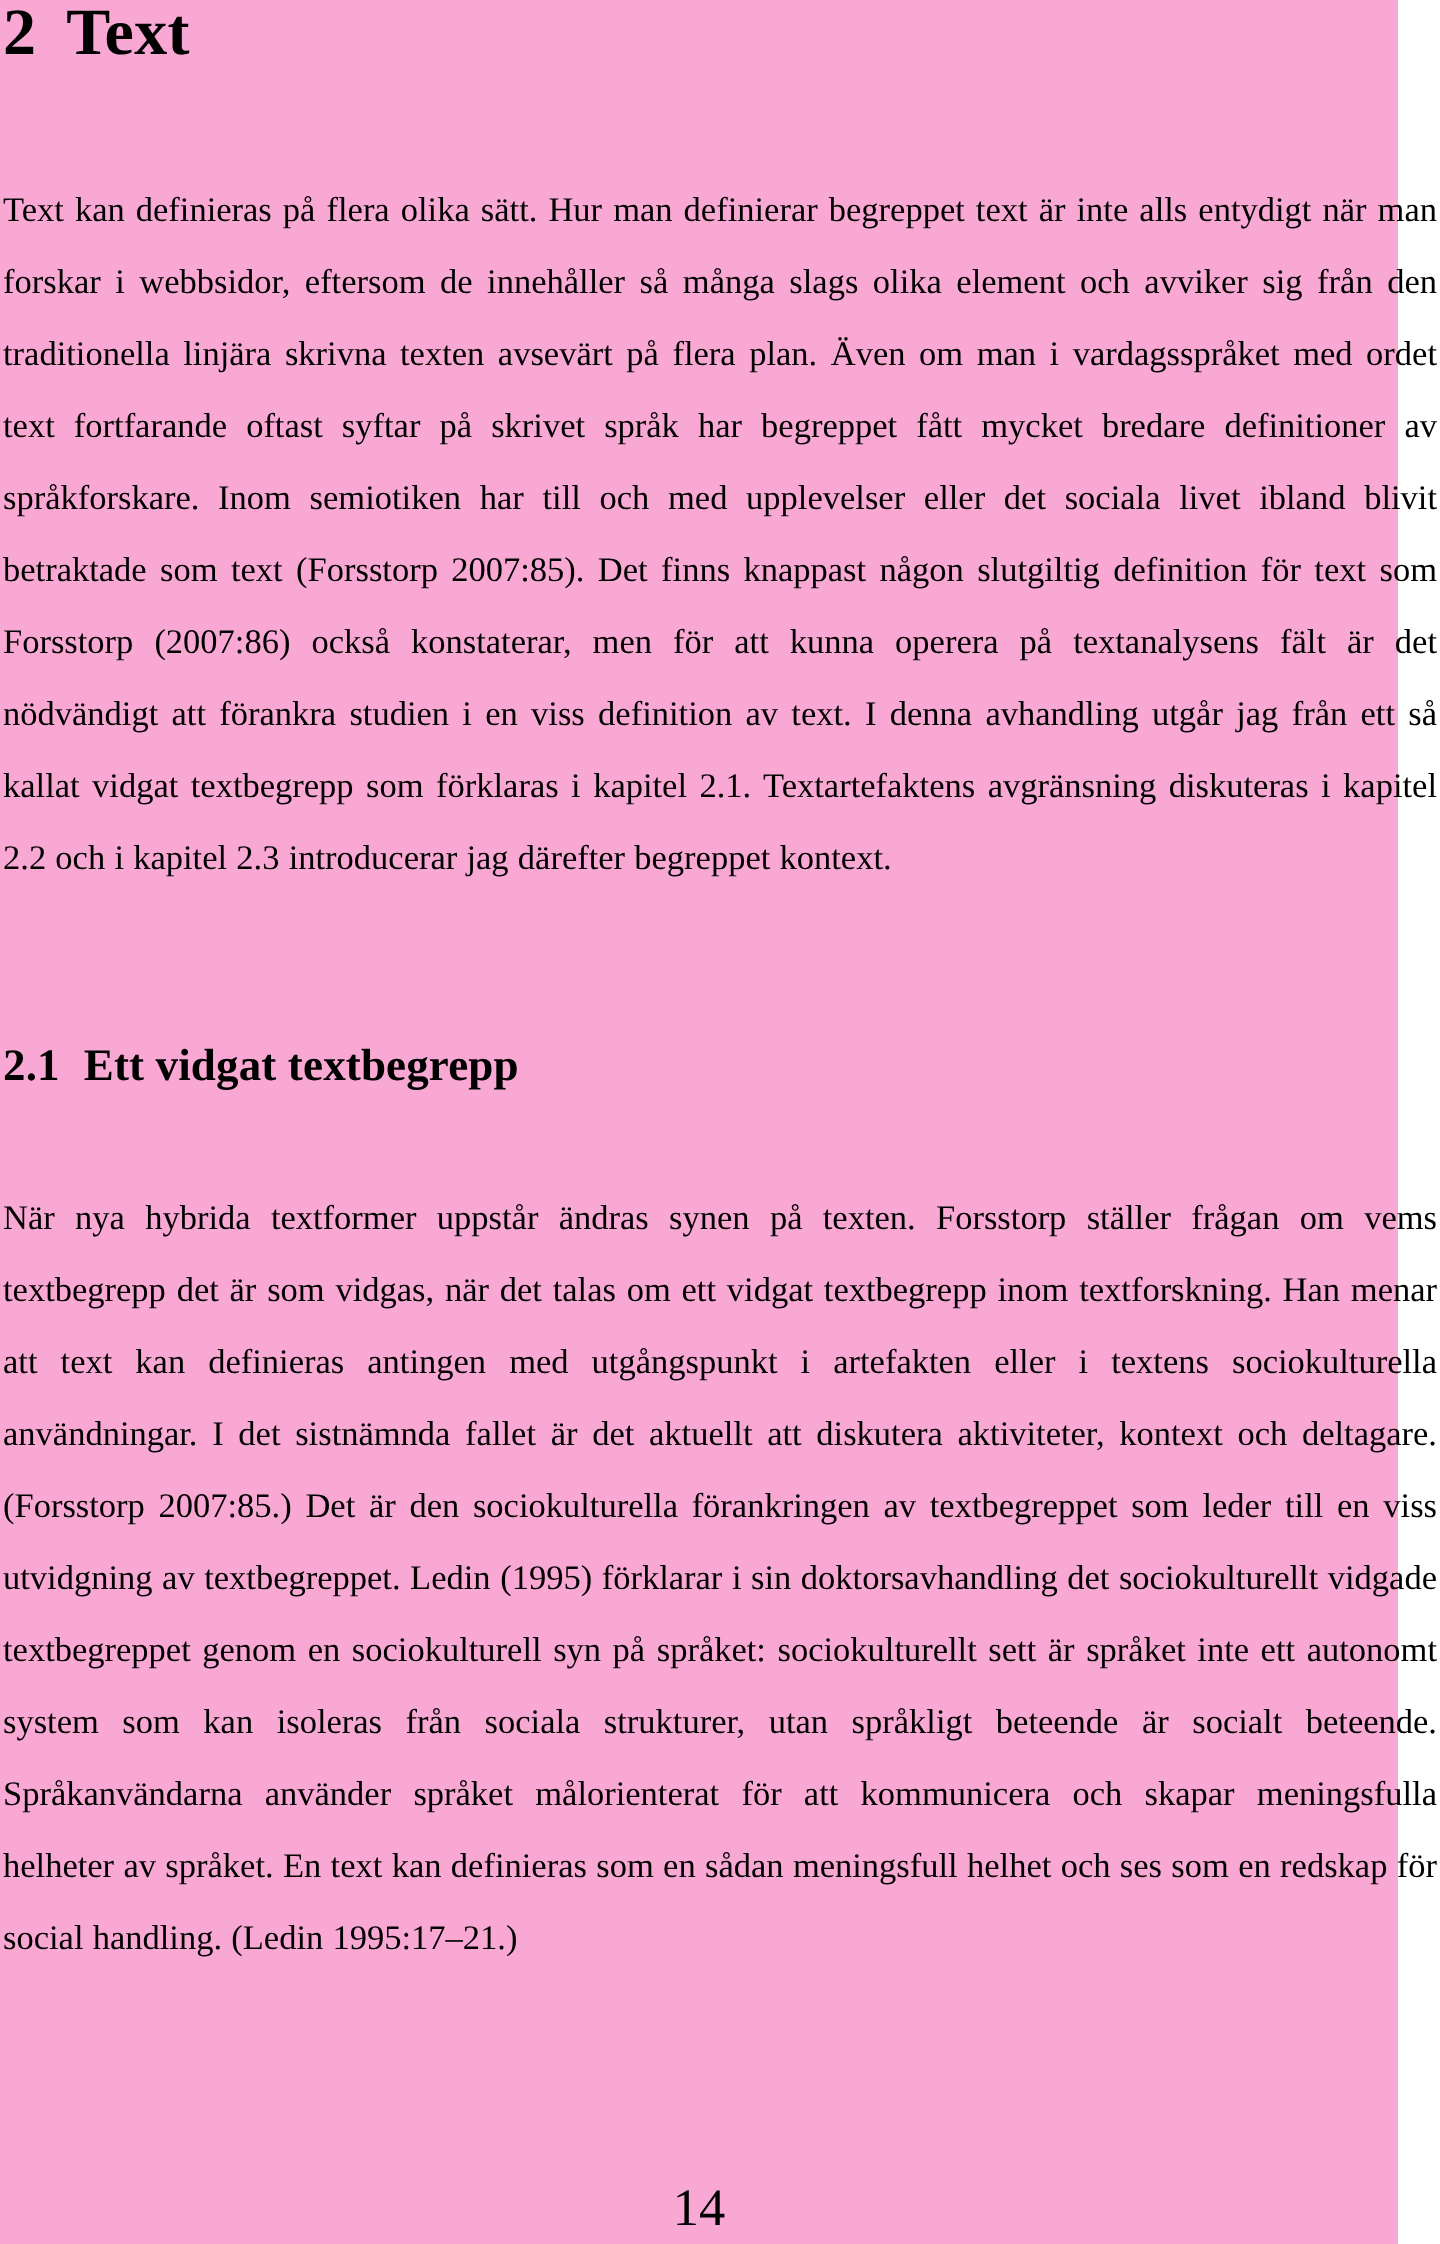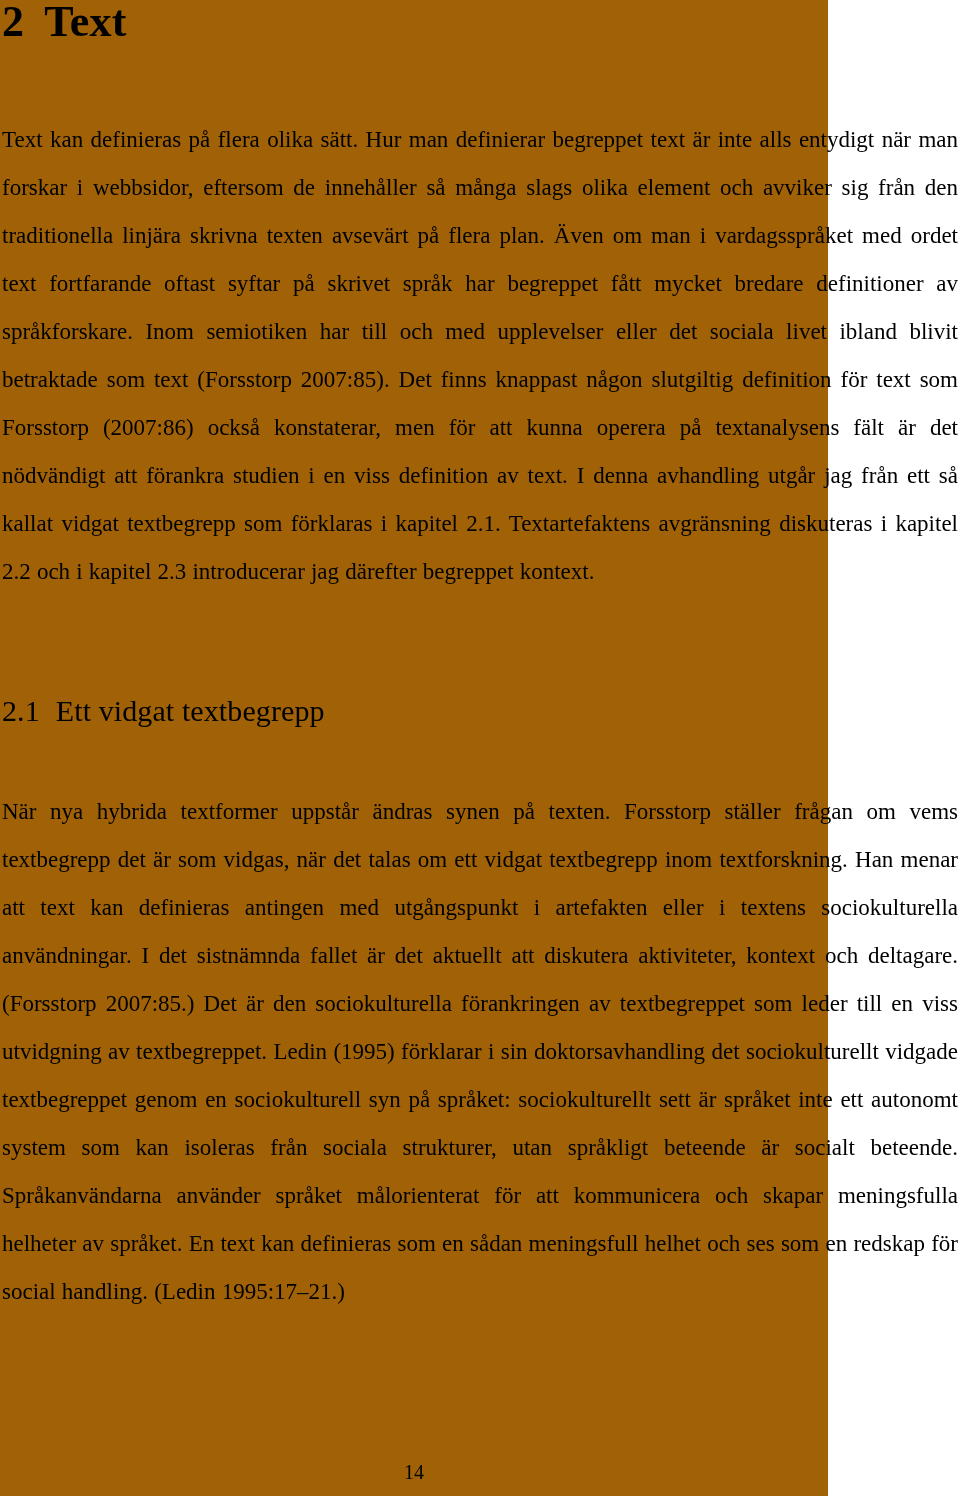--- a/index.html
+++ b/index.html
@@ -9,23 +9,23 @@
   }
   body {
     width: 960px;
     height: 1496px;
     font-family: "Liberation Serif", "DejaVu Serif", serif;
     color: #000000;
     overflow: hidden;
   }
   .page {
     position: relative;
-    width: 828px;
+    width: 932px;
     height: 1496px;
-    background: #a16207;
+    background: #f9a8d4;
     box-sizing: border-box;
   }
   .content {
     position: absolute;
     left: 2px;
     top: 0;
     width: 956px;
   }
   h1.chapter-heading {
     font-size: 44px;
@@ -33,21 +33,21 @@
     line-height: 1.0;
     margin: 0;
     padding: 0;
     letter-spacing: 0.2px;
   }
   h1.chapter-heading .num {
     margin-right: 20px;
   }
   h2.section-heading {
     font-size: 30px;
-    font-weight: normal;
+    font-weight: bold;
     line-height: 1.0;
     margin: 0;
     padding: 0;
     letter-spacing: 0.1px;
   }
   h2.section-heading .num {
     margin-right: 16px;
   }
   p.body-par {
     font-size: 23px;
@@ -60,21 +60,21 @@
   }
   .spacer-after-chapter { height: 72px; }
   .spacer-before-section { height: 100px; }
   .spacer-after-section { height: 62px; }
   .page-number {
     position: absolute;
     left: 0;
     right: 0;
     top: 1455px;
     text-align: center;
-    font-size: 20px;
+    font-size: 35px;
     line-height: 34px;
   }
 </style>
 </head>
 <body>
 
 <div class="page">
 
   <div class="content">
 

